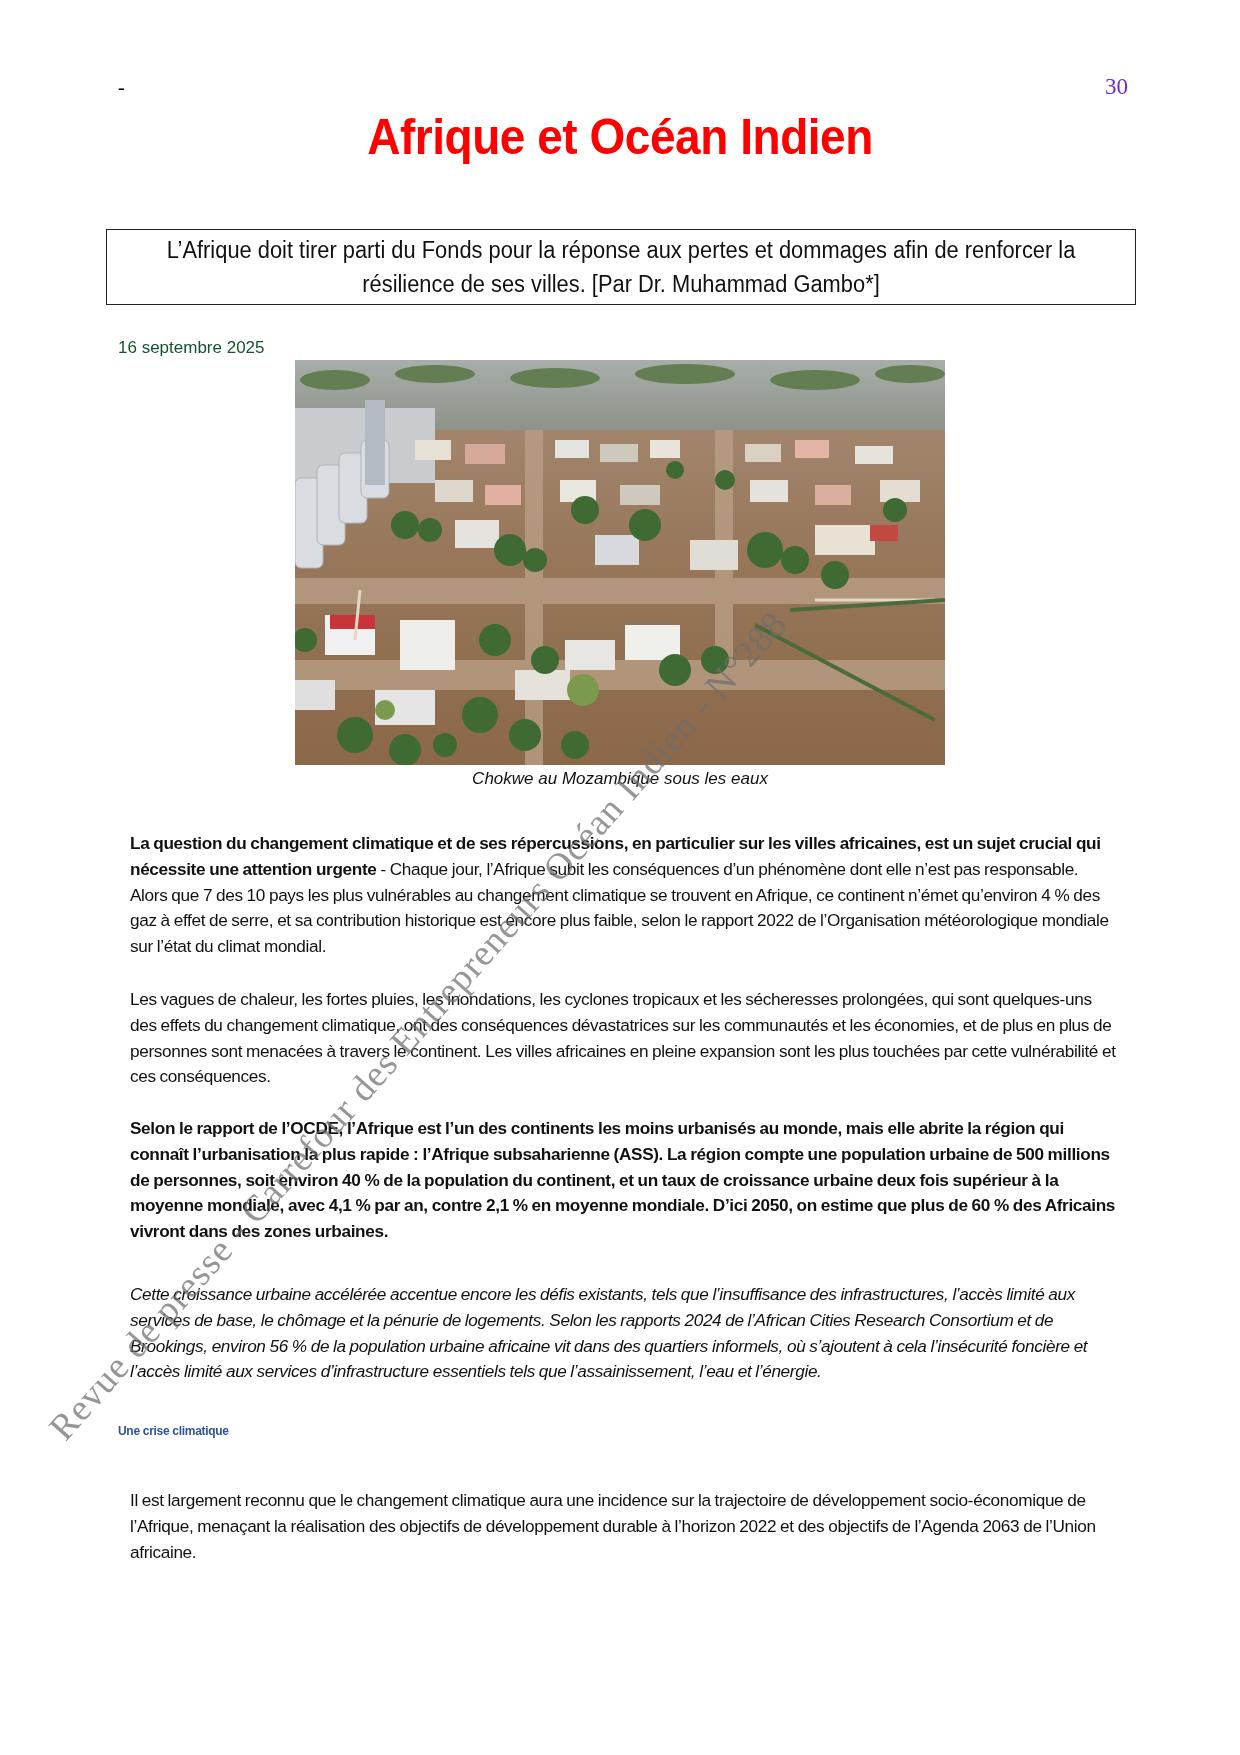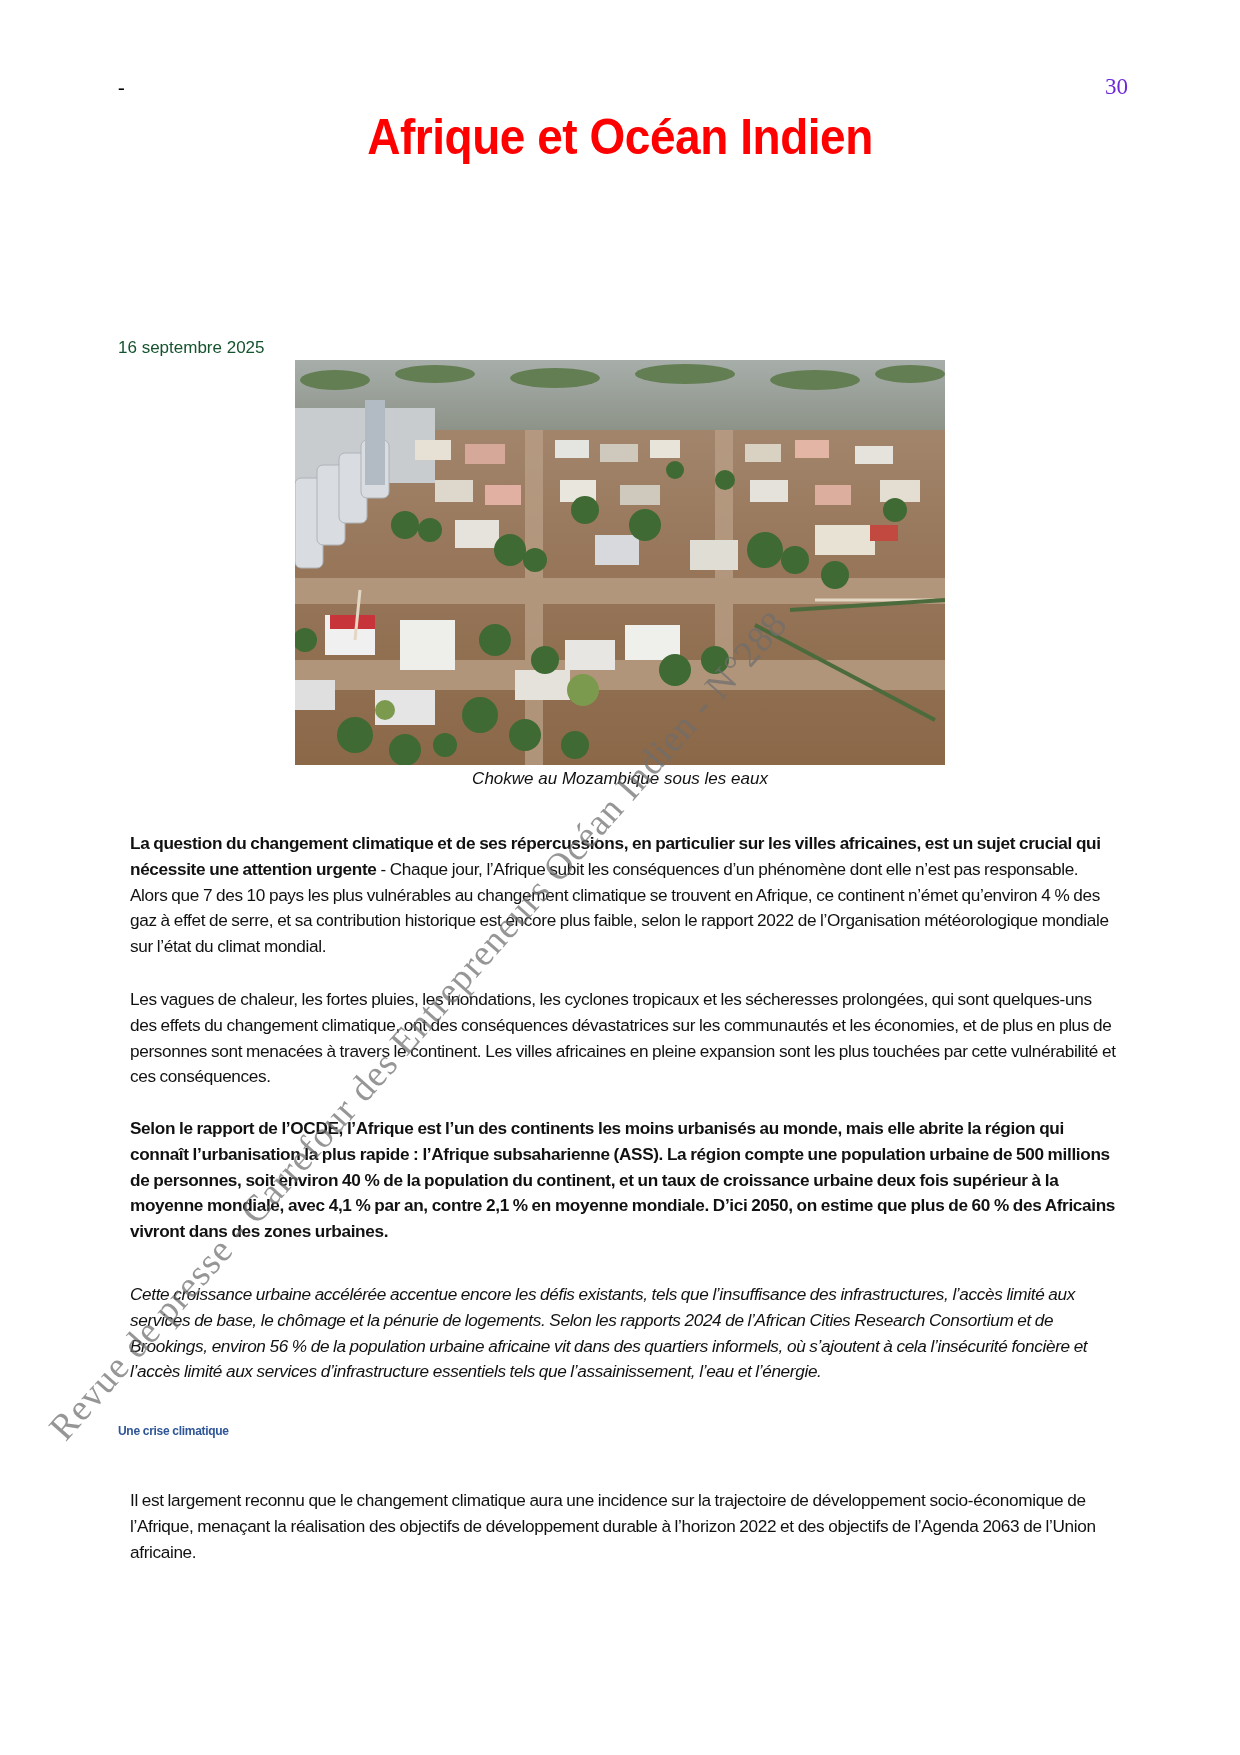--- a/index.html
+++ b/index.html
@@ -143,20 +143,23 @@
 </head>
 <body>
 
 <div class="page">
 
   <div class="header-dash">-</div>
   <div class="page-number">30</div>
 
   <div class="section-title">Afrique et Océan Indien</div>
 
+  <div class="headline-box">
+    <span>L’Afrique doit tirer parti du Fonds pour la réponse aux pertes et dommages afin de renforcer la résilience de ses villes. [Par Dr. Muhammad Gambo*]</span>
+  </div>
 
   <div class="date">16 septembre 2025</div>
 
   <div class="photo">
     <svg width="650" height="405" viewBox="0 0 650 405" xmlns="http://www.w3.org/2000/svg">
       <defs>
         <linearGradient id="sky" x1="0" y1="0" x2="0" y2="1">
           <stop offset="0" stop-color="#a7aeaa"></stop>
           <stop offset="1" stop-color="#8d9388"></stop>
         </linearGradient>

